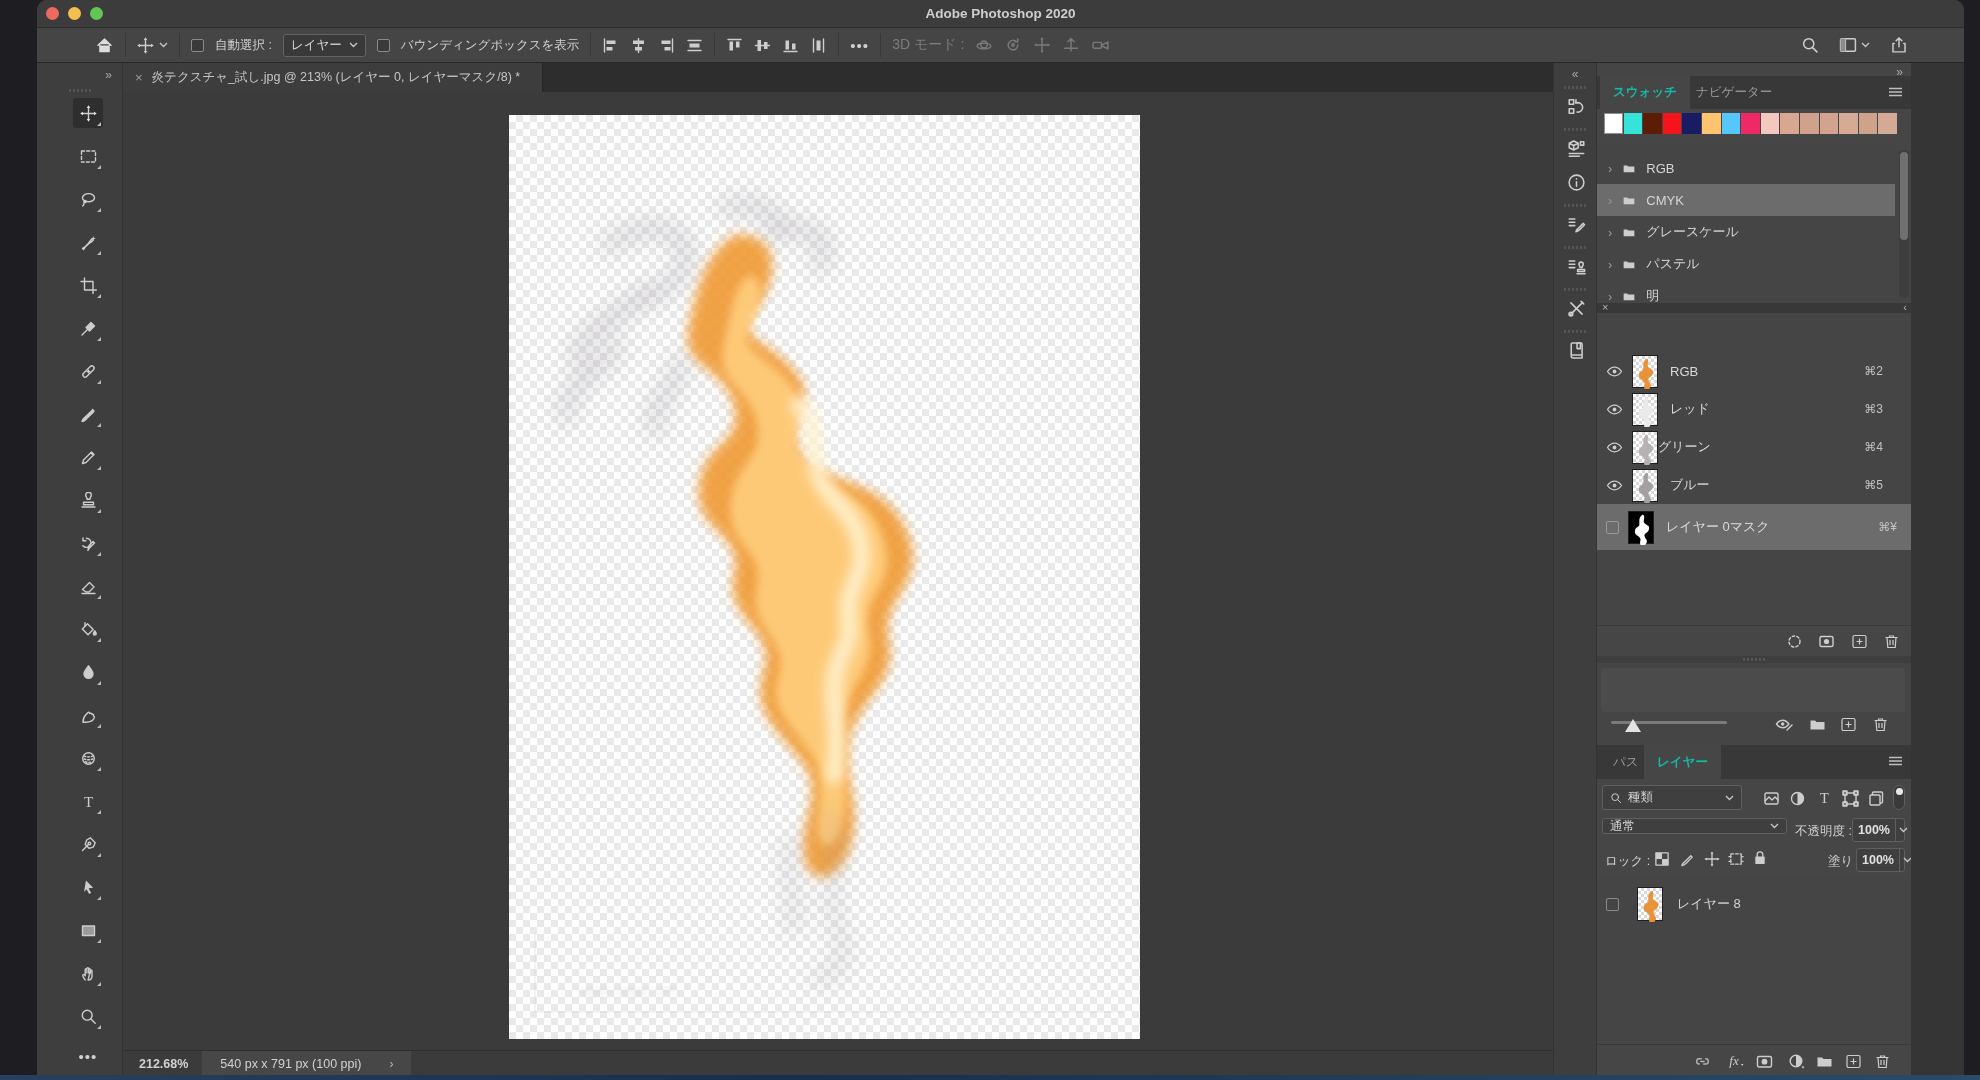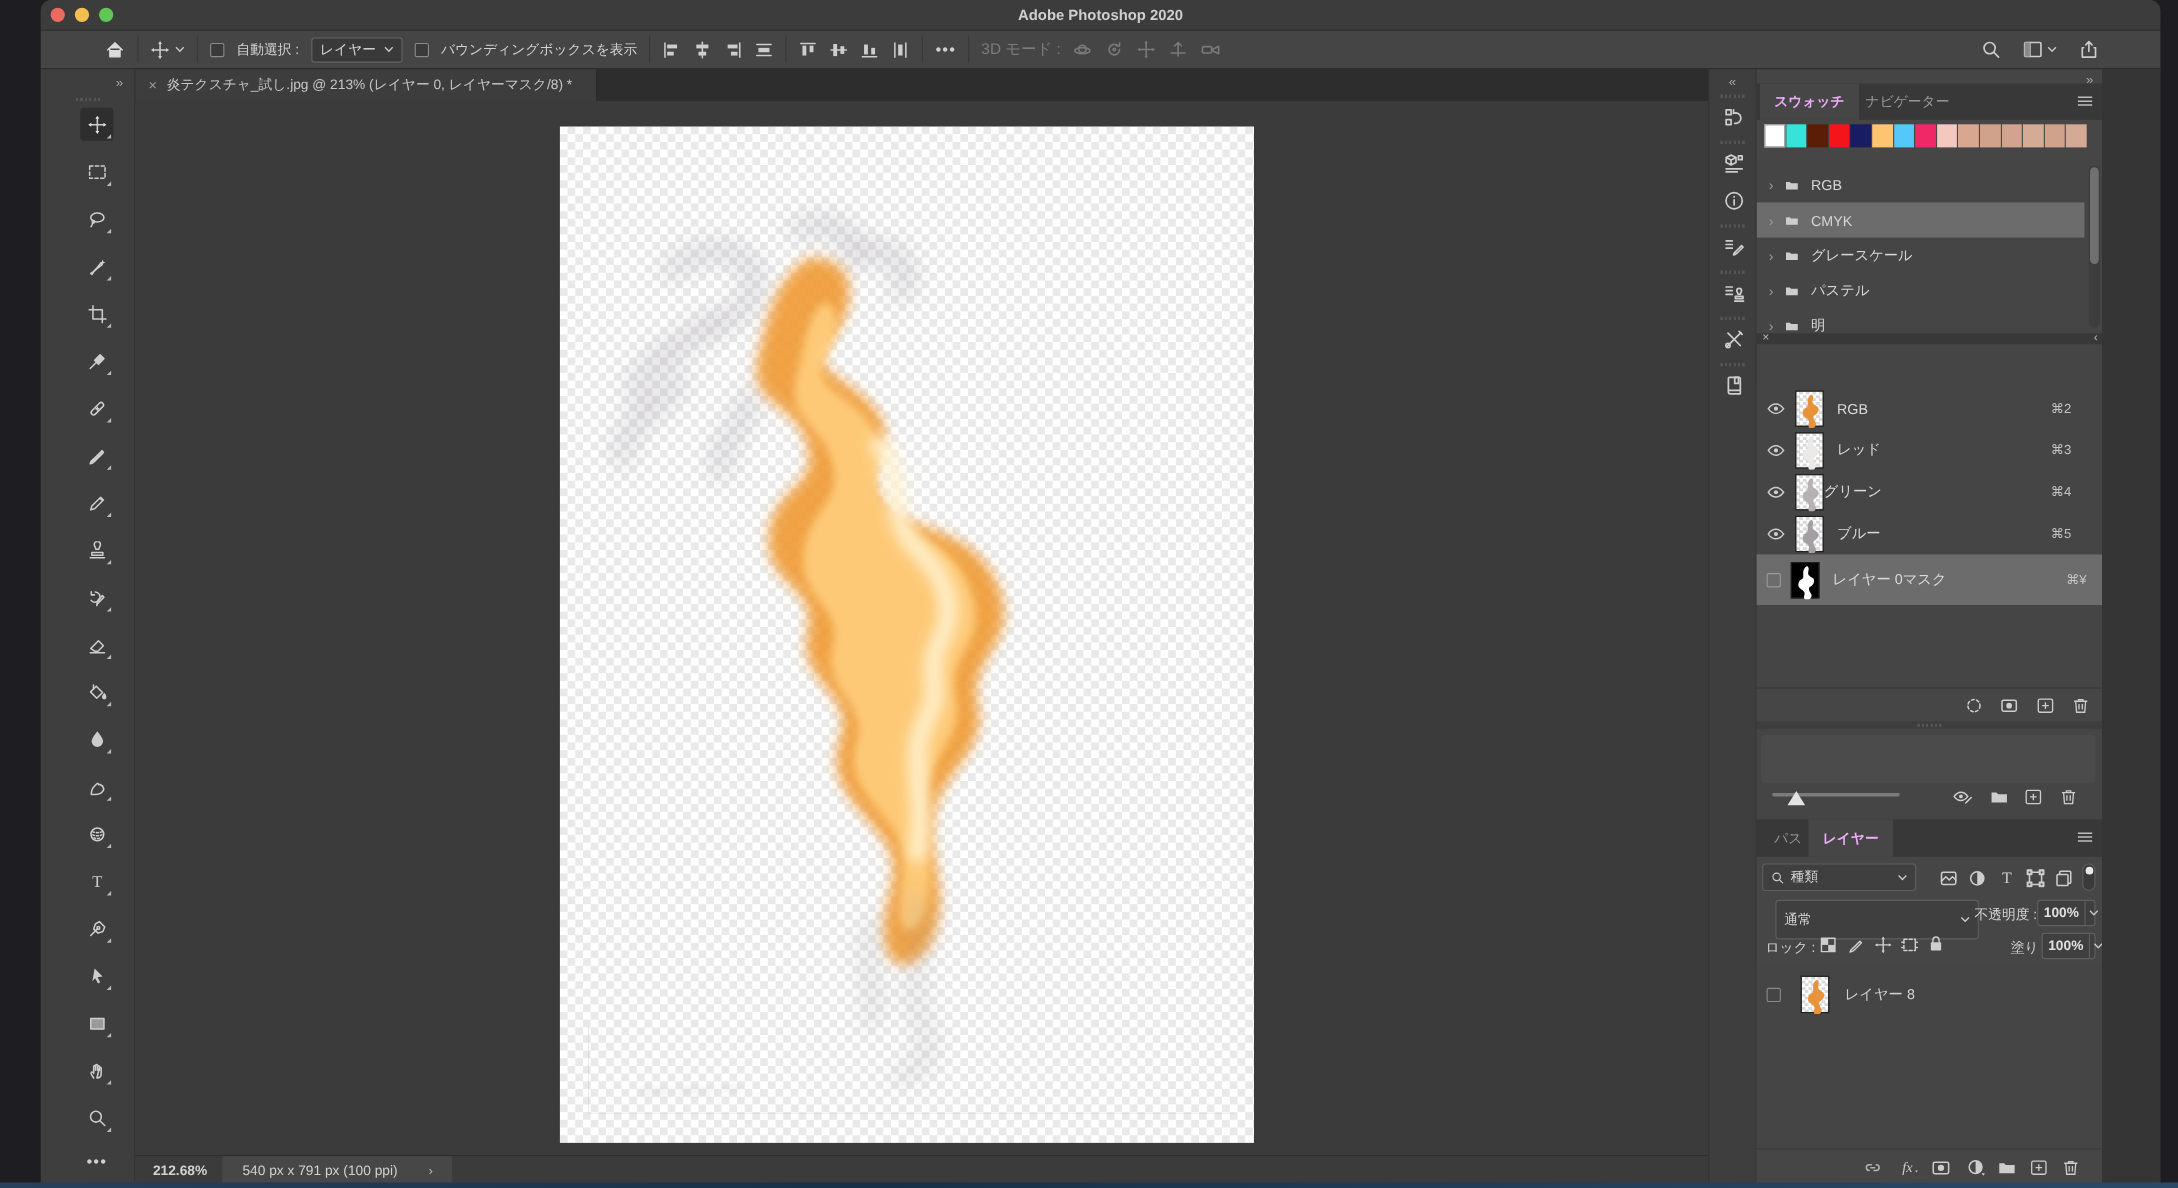--- a/index.html
+++ b/index.html
@@ -26,21 +26,21 @@
 .pasteboard{position:absolute;left:86px;top:92px;width:1430px;height:958px;background:#3b3b3b;overflow:hidden}
 .canvas{position:absolute;left:386px;top:23px;width:631px;height:924px;background:repeating-conic-gradient(#e9e9e9 0 25%,#ffffff 0 50%) 0 0/14px 14px}
 .statusbar{position:absolute;left:86px;top:1050px;width:1430px;height:26px;background:#3b3b3b;border-top:1px solid #2e2e2e;display:flex;align-items:center;gap:14px;padding-left:16px}
 .dockstrip{position:absolute;left:1516px;top:63px;bottom:0;width:44px;background:#3e3e3e;border-left:1px solid #333;border-right:1px solid #333}
 .dockbtn{width:44px;height:34px;display:flex;align-items:center;justify-content:center}
 .grip{width:22px;height:3px;margin:5px auto 0;background:repeating-linear-gradient(90deg,#555 0 2px,transparent 2px 4px)}
 .rightcol{position:absolute;left:1560px;top:63px;bottom:0;width:314px;background:#454545}
 .filler{position:absolute;left:1874px;top:63px;bottom:0;width:53px;background:#353535}
 .ptabbar{position:absolute;left:0;right:0;height:33px;background:#383838}
 .ptab{position:absolute;top:0;height:33px;display:flex;align-items:center;padding:0 13px;font-size:12.5px;color:#9b9b9b}
-.ptab.act{background:#464646;color:#f0abfc}
+.ptab.act{background:#464646;color:#14b8a6}
 .hamb{position:absolute;right:8px;width:15px}
 .swchip{width:18.6px;height:21px;display:inline-block}
 .grow{position:absolute;left:0;right:16px;height:32px;display:flex;align-items:center;gap:9px;padding-left:11px;color:#d6d6d6;font-size:13px}
 .grow.sel{background:#6c6c6c}
 .chrow{position:absolute;left:0;right:14px;height:38px;display:flex;align-items:center;color:#dadada;font-size:13px}
 .chrow.sel{background:#6c6c6c;height:46px}
 .checker-sm{background:repeating-conic-gradient(#d8d8d8 0 25%,#fff 0 50%) 0 0/6px 6px}
 .thumb{border:1px solid #1f1f1f}
 .shortcut{position:absolute;right:14px;color:#c3c3c3;font-size:12px}
 .selbox{height:25px;background:#3f3f3f;border:1px solid #5f5f5f;border-radius:3px;display:flex;align-items:center;gap:6px;padding:0 7px;color:#d6d6d6;font-size:12.5px}
@@ -700,21 +700,21 @@
           <rect x="12.5" y="12.5" width="3" height="3"></rect>
         </svg>
       <svg class="ico" style="position:absolute;left:271px;top:11px" width="17" height="17" viewBox="0 0 17 17">
           <rect x="4.5" y="2" width="10" height="11" rx="1"></rect>
           <rect x="2" y="5" width="10" height="10" rx="1" fill="#464646"></rect>
         </svg>
       <span style="position:absolute;left:296px;top:6px;width:12px;height:25px;background:#3a3a3a;border:1px solid #5f5f5f;border-radius:6px">
           <span style="position:absolute;left:1.5px;top:1.5px;width:7px;height:7px;border-radius:50%;background:#e8e8e8"></span>
         </span>
 
-      <div class="selbox" style="position:absolute;left:17px;top:39px;width:185px;height:36px">
+      <div class="selbox" style="position:absolute;left:5px;top:39px;width:185px;height:16px">
         <span>通常</span>
         <svg style="margin-left:auto" width="9" height="6">
             <use href="#chev"></use>
           </svg>
       </div>
       <span class="txt" style="position:absolute;left:198px;top:44px;font-size:12.5px">不透明度 :</span>
       <div class="valbox" style="position:absolute;left:255px;top:39px;width:53px">
         <span style="padding:0 5px;font-weight:bold">100%</span>
         <span style="margin-left:auto;border-left:1px solid #5f5f5f;height:100%;display:flex;align-items:center;padding:0 3px">
             <svg width="9" height="6">

